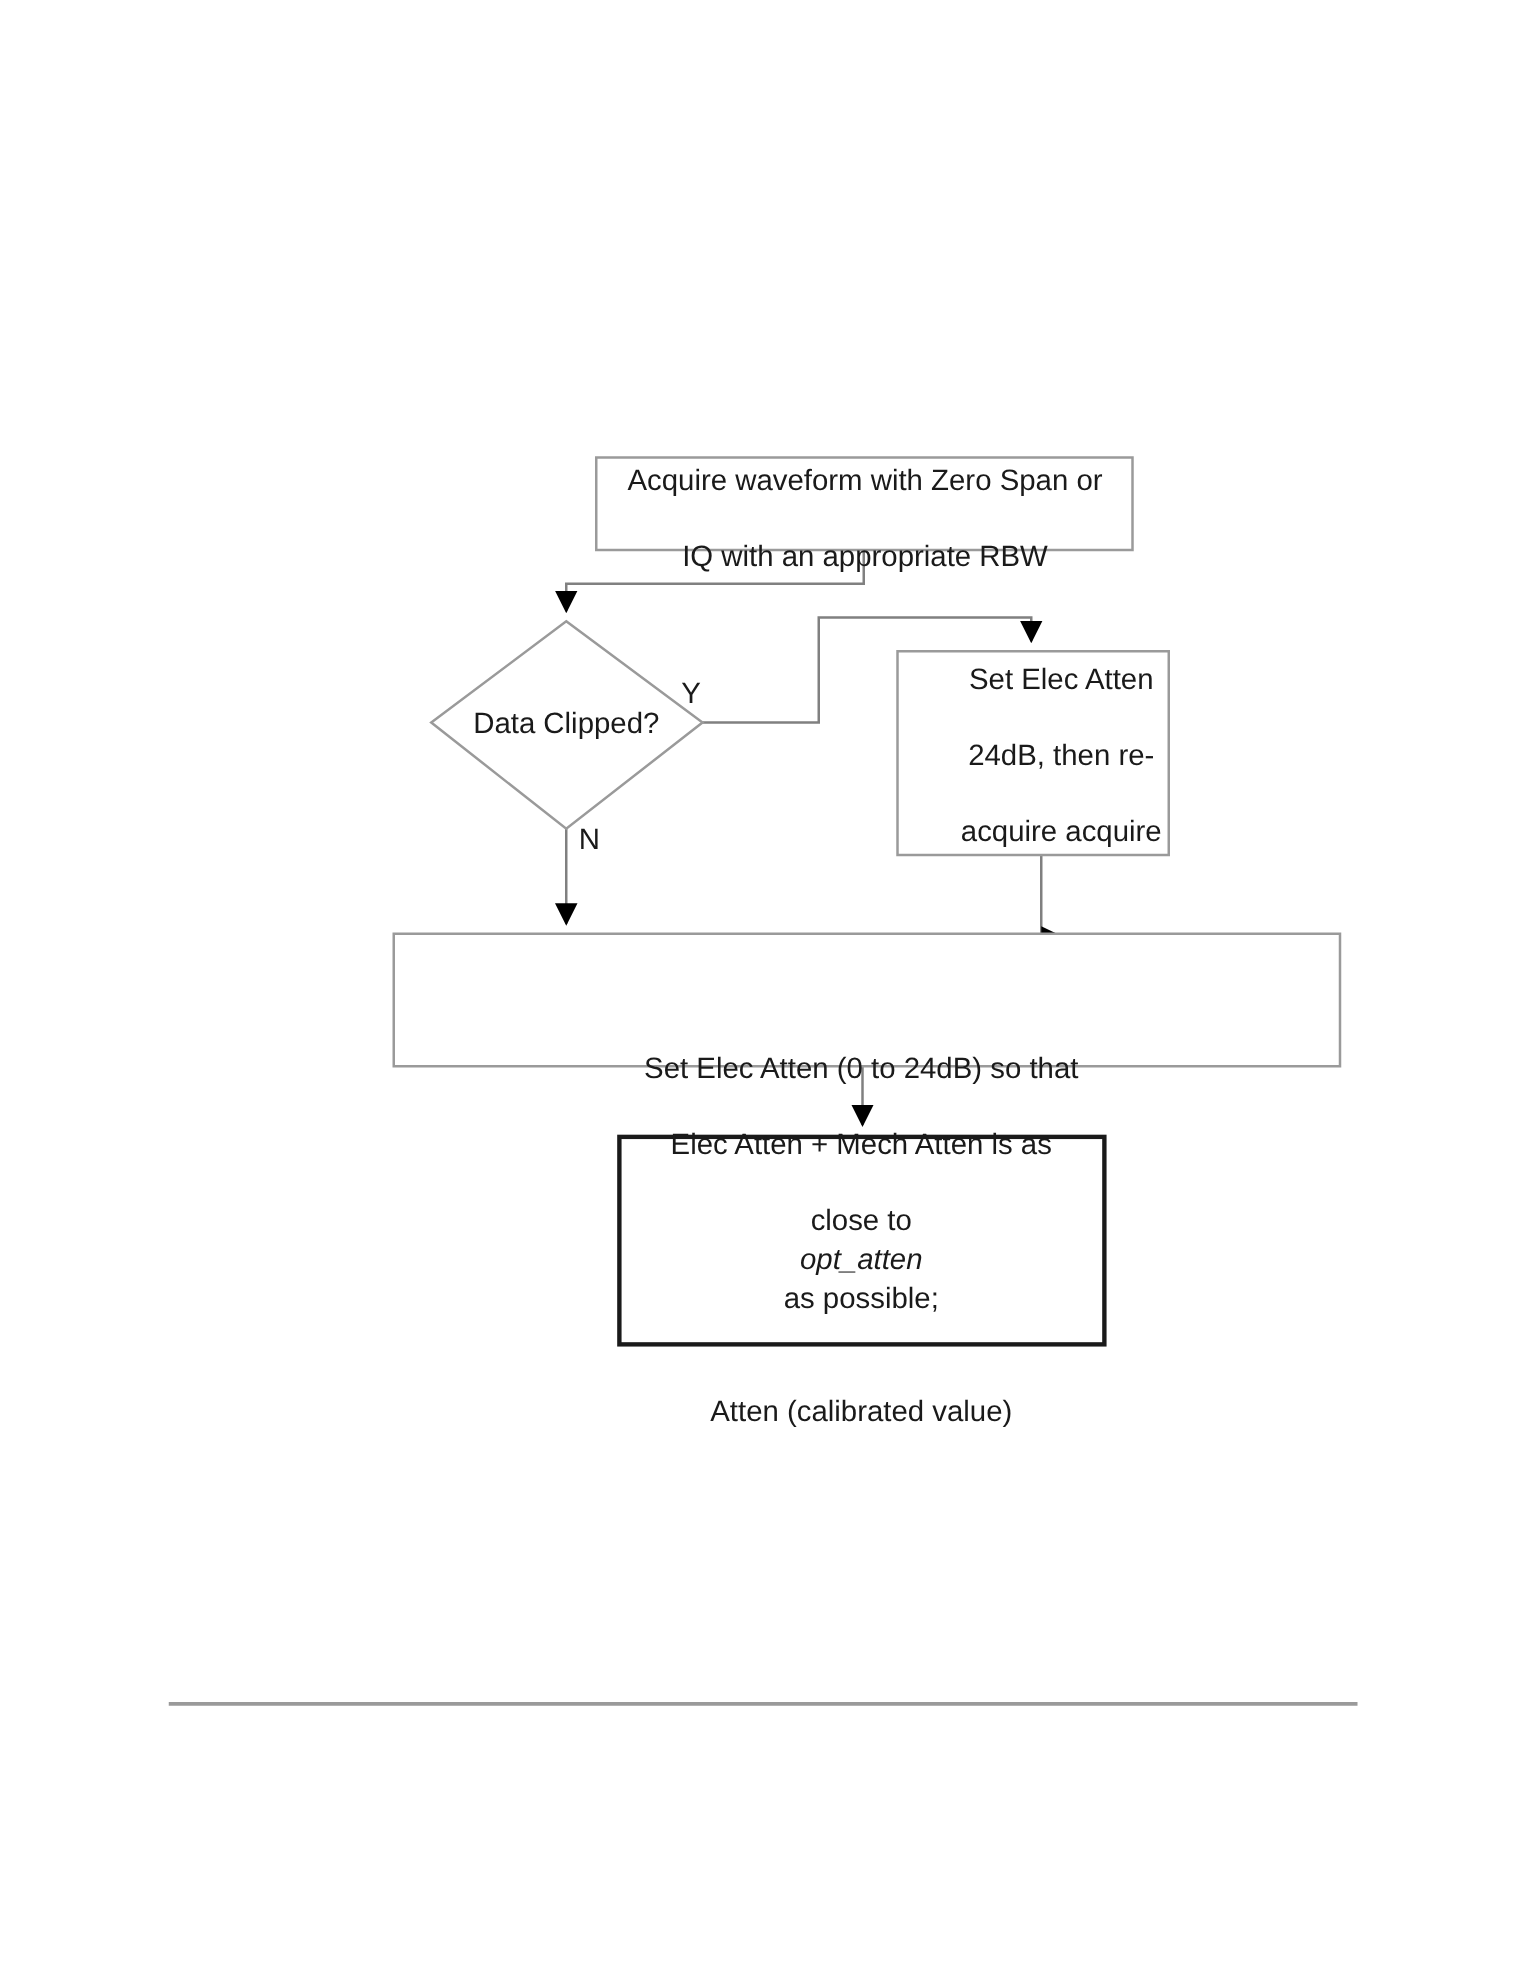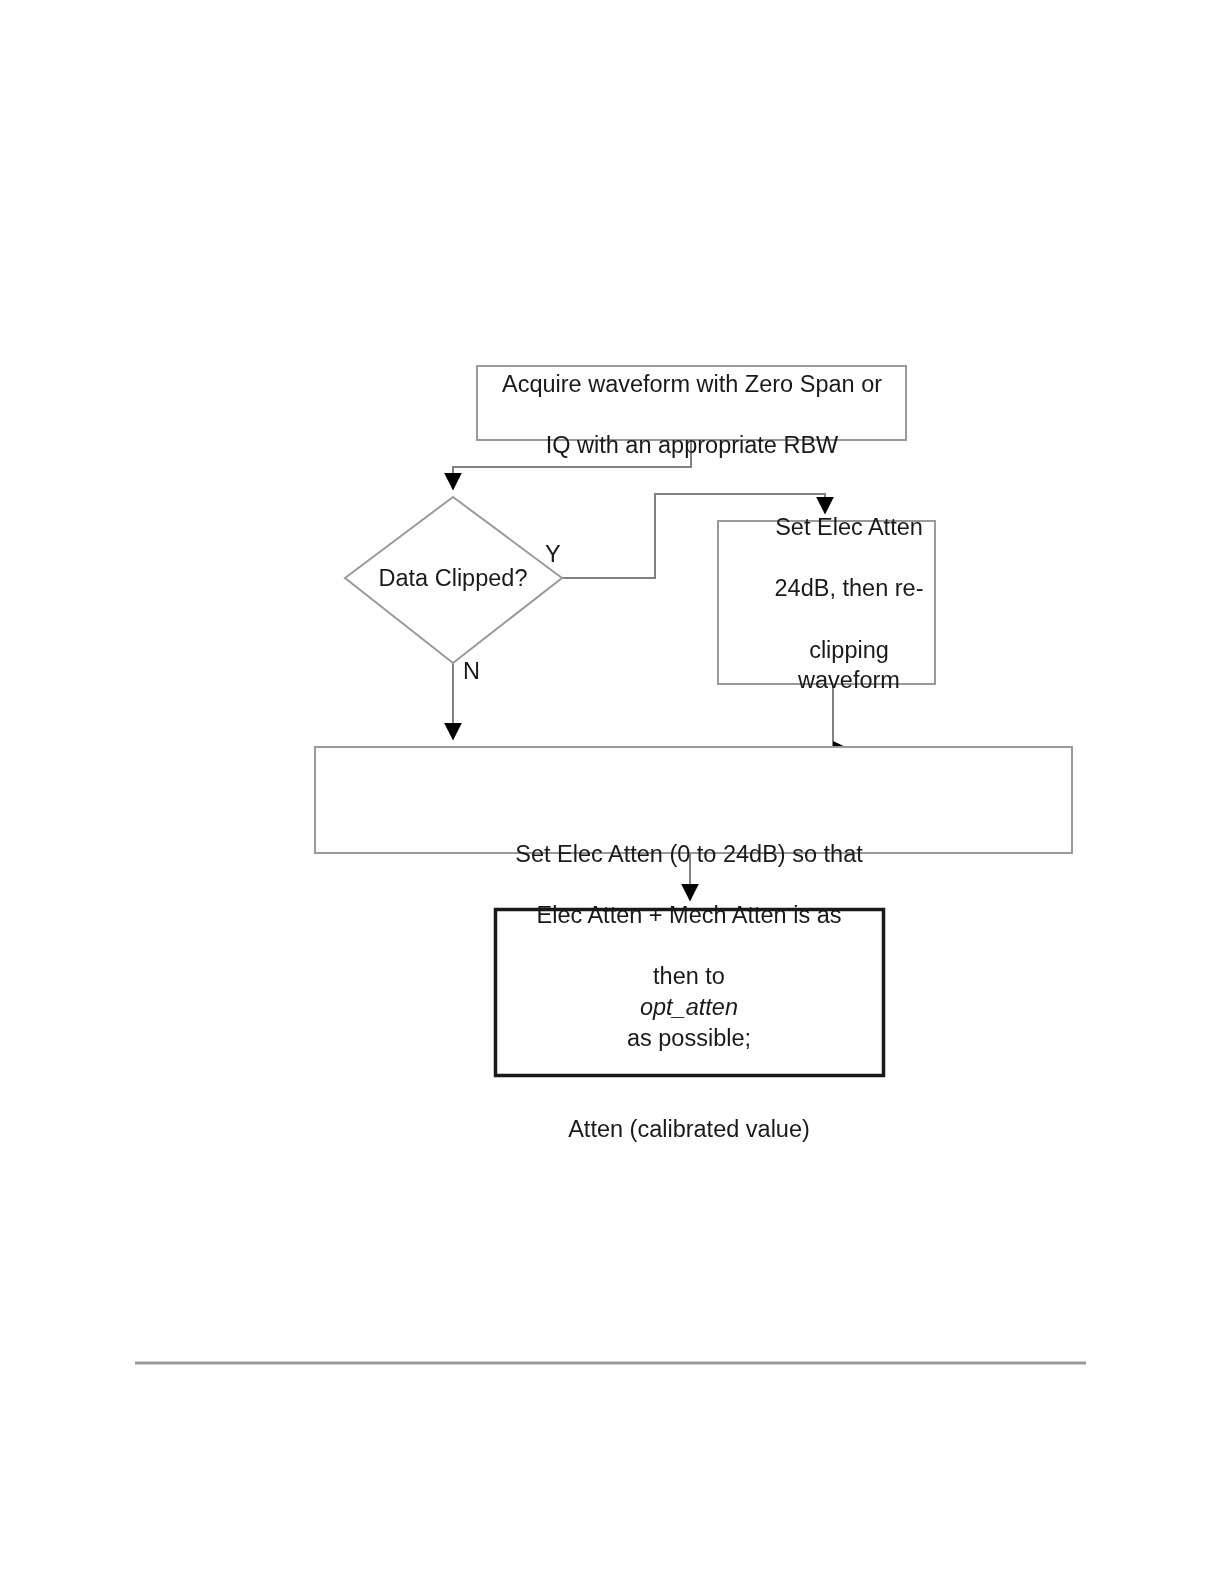--- a/index.html
+++ b/index.html
@@ -143,31 +143,31 @@
   </div>
 
   <div class="node-text" id="diamond-clipped-label">
     <span>Data Clipped?</span>
   </div>
 
   <div class="node-text" id="box-setatten24-label">
     <span>
       <span>Set Elec Atten</span><br>
       <span>24dB, then re-</span><br>
-      <span>clipping waveform</span>
+      <span>acquire acquire</span>
     </span>
   </div>
 
 
   <div class="node-text" id="box-setatten-range-label">
     <span>
       <span>Set Elec Atten (0 to 24dB) so that</span><br>
       <span>Elec Atten + Mech Atten is as</span><br>
       <span>
-          <span>then to </span>
+          <span>close to </span>
           <span class="italic">opt_atten</span>
           <span> as possible;</span>
         </span><br>
       <br>
       <span>Atten (calibrated value)</span>
     </span>
   </div>
 
   <div class="branch-label" id="label-yes">Y</div>
   <div class="branch-label" id="label-no">N</div>

